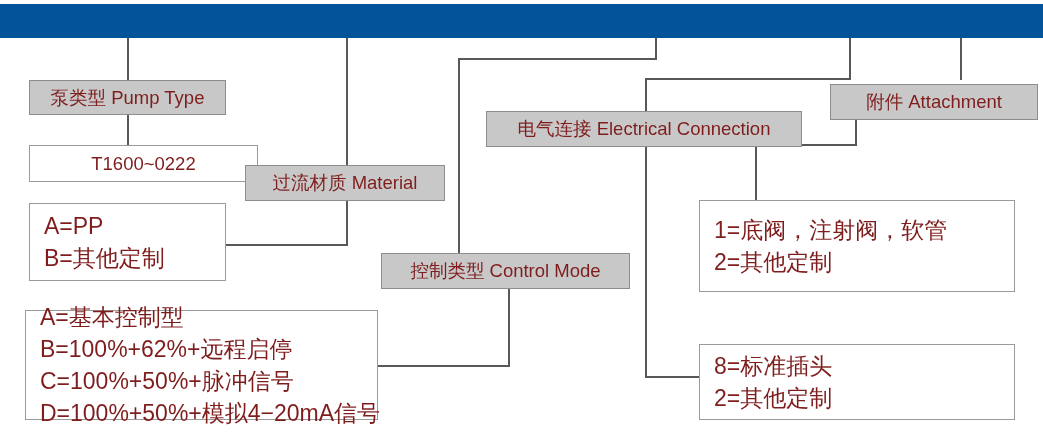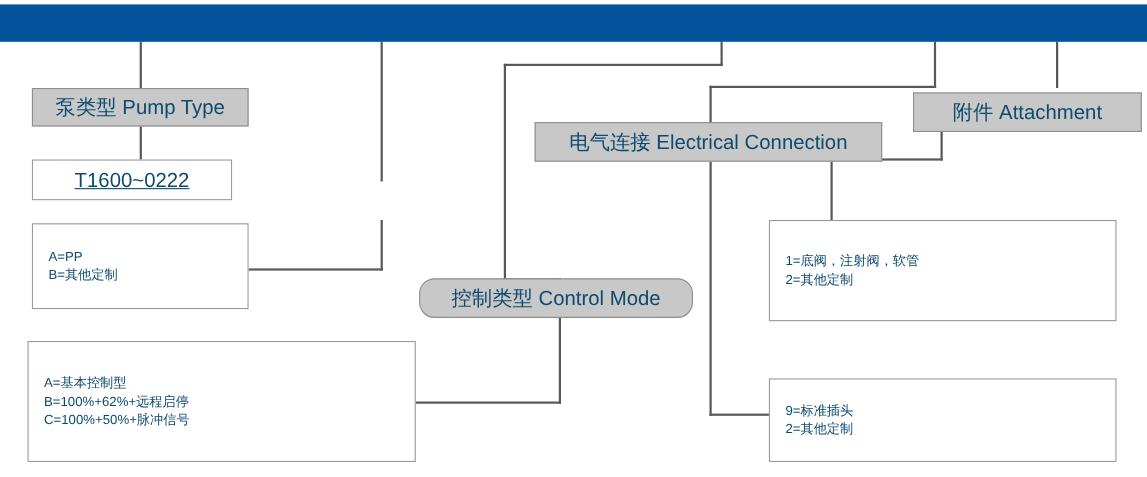--- a/index.html
+++ b/index.html
@@ -35,41 +35,41 @@
 
   
   .box {
     position: absolute;
     box-sizing: border-box;
     border: 1px solid #9a9a9a;
     background: #ffffff;
     display: flex;
     flex-direction: column;
     justify-content: center;
-    color: #0c4a6e;
+    color: #7f1d1d;
   }
   .box.gray {
     background: #c8c8c8;
     border: 1px solid #8d8d8d;
   }
   .box.center {
     align-items: center;
     text-align: center;
   }
   .box.left {
     align-items: flex-start;
     text-align: left;
     padding-left: 14px;
   }
   .box .line {
     white-space: nowrap;
     line-height: 1.40;
   }
   .t18 { font-size: 18.5px; }
-  .t17 { font-size: 12px; }
+  .t17 { font-size: 23px; }
 </style>
 </head>
 <body>
 
 <div id="canvas">
 
   <div class="header-bar"></div>
 
   <div class="ln ln-v" style="left:127px; top:38px; height:42px;"></div>
   <div class="ln ln-v" style="left:127px; top:114px; height:32px;"></div>
@@ -98,46 +98,50 @@
   <div class="ln ln-v" style="left:960px; top:38px; height:42px;"></div>
 
   <div class="ln ln-v" style="left:855px; top:119px; height:27px;"></div>
   <div class="ln ln-h" style="left:755px; top:144px; width:102px;"></div>
   <div class="ln ln-v" style="left:755px; top:144px; height:57px;"></div>
 
   <div class="box gray center" style="left:29px; top:80px; width:197px; height:35px;">
     <span class="line t18">泵类型 Pump Type</span>
   </div>
 
-  <div class="box center" style="left:29px; top:145px; width:182px; height:37px;text-decoration:underline;">
+  <div class="box center" style="left:29px; top:145px; width:229px; height:37px;">
     <span class="line t18">T1600~0222</span>
   </div>
 
   <div class="box left" style="left:29px; top:203px; width:197px; height:78px;">
     <span class="line t17">A=PP</span>
     <span class="line t17">B=其他定制</span>
   </div>
 
+  <div class="box gray center" style="left:245px; top:165px; width:200px; height:36px;">
+    <span class="line t18">过流材质 Material</span>
+  </div>
 
   <div class="box left" style="left:25px; top:310px; width:353px; height:110px;">
     <span class="line t17">A=基本控制型</span>
     <span class="line t17">B=100%+62%+远程启停</span>
     <span class="line t17">C=100%+50%+脉冲信号</span>
+    <span class="line t17">D=100%+50%+模拟4−20mA信号</span>
   </div>
 
-  <div class="box gray center" style="left:381px; top:253px; width:249px; height:36px;border-radius:14px;">
+  <div class="box gray center" style="left:381px; top:253px; width:249px; height:36px;">
     <span class="line t18">控制类型 Control Mode</span>
   </div>
 
   <div class="box gray center" style="left:486px; top:111px; width:316px; height:36px;text-align:center;">
     <span class="line t18">电气连接 Electrical Connection</span>
   </div>
 
   <div class="box left" style="left:699px; top:344px; width:316px; height:76px;">
-    <span class="line t17">9=标准插头</span>
+    <span class="line t17">8=标准插头</span>
     <span class="line t17">2=其他定制</span>
   </div>
 
   <div class="box gray center" style="left:830px; top:84px; width:208px; height:36px;">
     <span class="line t18">附件 Attachment</span>
   </div>
 
   <div class="box left" style="left:699px; top:200px; width:316px; height:92px;">
     <span class="line t17">1=底阀，注射阀，软管</span>
     <span class="line t17">2=其他定制</span>

